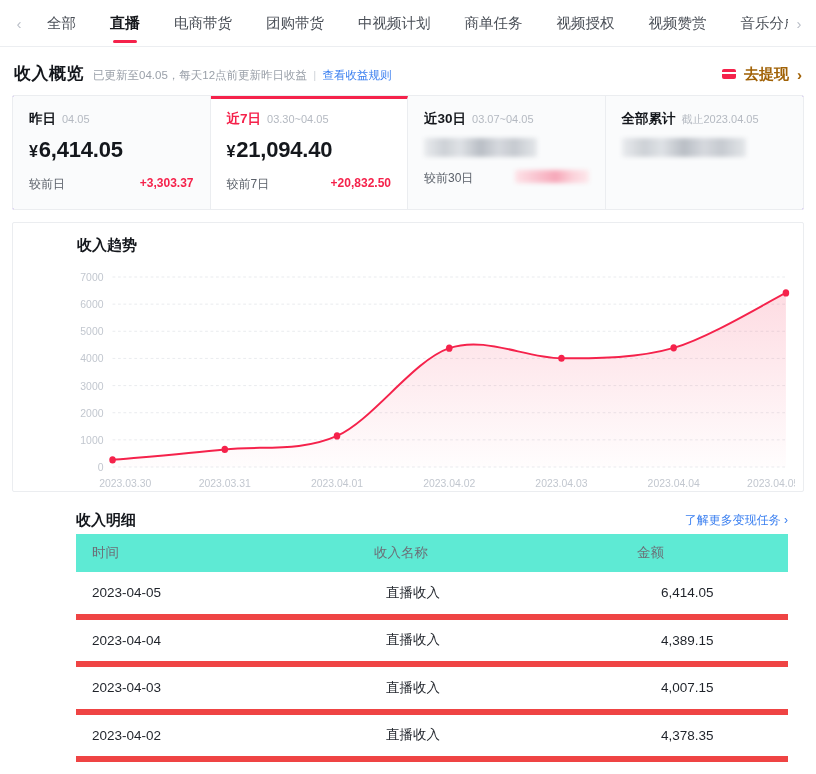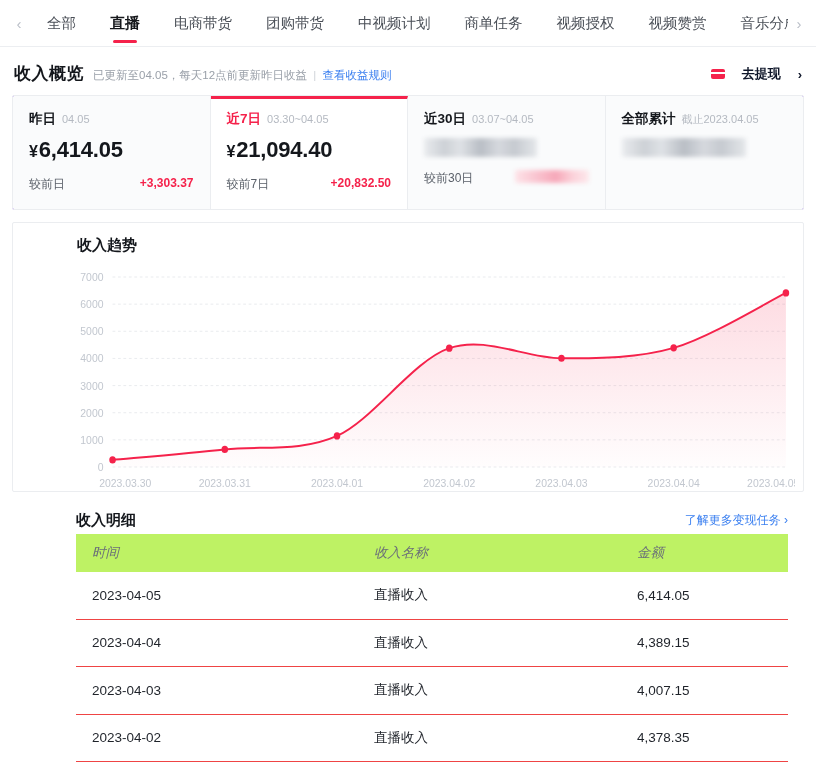--- a/index.html
+++ b/index.html
@@ -70,22 +70,22 @@
   }
   .ov-sub {
     margin-left: 9px;
     font-size: 11.5px; color: #9aa0a9;
     white-space: nowrap;
   }
   .ov-sub .rule-link { color: #3a7ff0; cursor: pointer; }
   .ov-sub .sep { color: #cfd3d9; margin: 0 3px; }
   .withdraw {
     margin-left: auto;
-    display: flex; align-items: center; gap: 17px;
-    color: #0f172a; font-size: 13px; font-weight: bold;
+    display: flex; align-items: center; gap: 8px;
+    color: #a16207; font-size: 15px; font-weight: bold;
     cursor: pointer; white-space: nowrap;
   }
   .card-icon {
     width: 14px; height: 10px; border-radius: 2px;
     background: #f5224b; position: relative; display: inline-block;
   }
   .card-icon::after {
     content:""; position:absolute; left:0; top:3px;
     width:14px; height:2px; background:#fff;
   }
@@ -169,32 +169,32 @@
   .chart-svg { display: block; width: 100%; height: 232px; }
   .ax-label { font-size: 11.5px; fill: #c2c7cf; font-family: "Liberation Sans", sans-serif; }
   .ax-label.y { text-anchor: end; }
   .ax-label.x { text-anchor: middle; }
   .grid-line { stroke: #e8eaed; stroke-width: 1; stroke-dasharray: 3 3; }
 
   
   .table { margin: 0 16px 0 16px; }
   .thead {
     display: flex;
-    background: #bef264;
+    background: #5eead4;
     height: 38px; align-items: center;
     font-size: 13.5px; color: #6b7078;
     padding: 0 16px;
-    font-style: italic;
   }
   .trow {
     display: flex; align-items: center;
     height: 47.5px;
-    border-bottom: 1px solid #ef4444;
+    border-bottom: 6px solid #ef4444;
     font-size: 13.5px; color: #1f232a;
     padding: 0 16px;
+    gap: 12px;
   }
   .trow:first-of-type { border-top: none; }
   .c-time { flex: 0 0 282px; }
   .c-name { flex: 0 0 263px; }
   .c-amt  { flex: 1 1 auto; }
   .thead .c-time { padding-left: 0; }
 </style>
 </head>
 <body>
 

